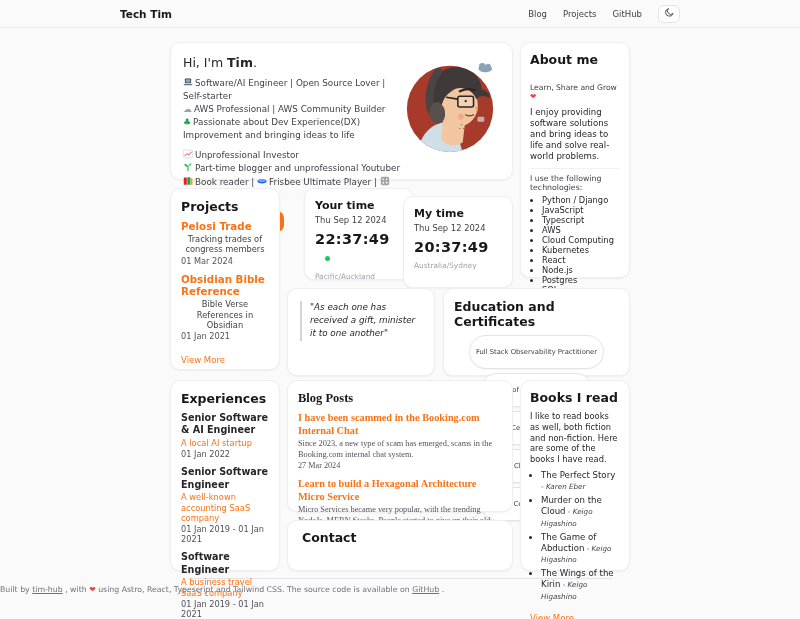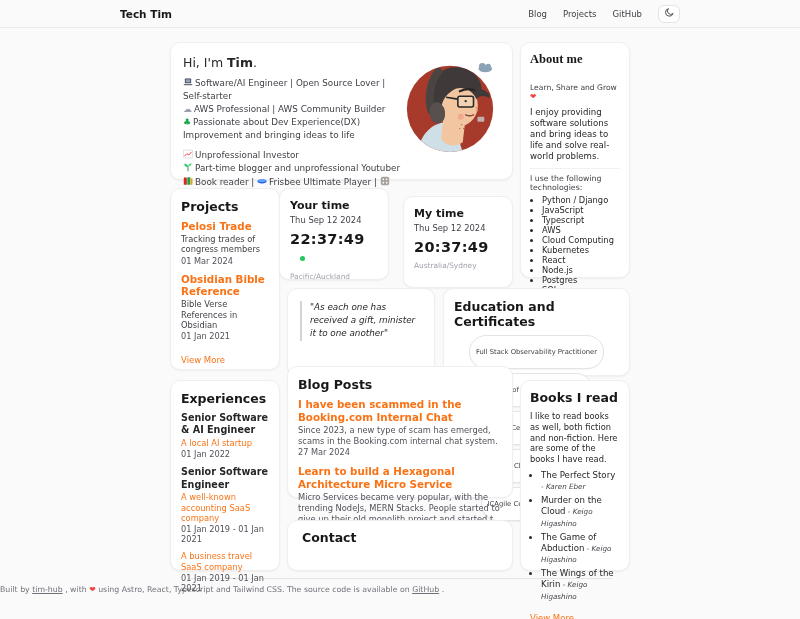--- a/index.html
+++ b/index.html
@@ -42,62 +42,62 @@
   .ico { display:inline-block; vertical-align:-1px; margin-right:2px; }
   .tico { font-size:9px; margin-right:2px; }
   .social-row { display:flex; gap:7px; margin-top:9px; }
   .social-btn {
     width:29px; height:21px; border:none; border-radius:7px; background:#f97316;
     display:flex; align-items:center; justify-content:center; cursor:pointer; padding:0;
   }
   .avatar-wrap { position:absolute; right:13px; top:13px; width:98px; height:100px; }
   
   #about { left:350px; top:0; width:110px; height:236px; padding:9px; }
-  #about .card-title { margin:0 0 1px;font-family:Liberation Serif, serif; }
+  #about .card-title { margin:0 0 1px; }
   .about-sub { font-size:7.6px; color:#3f3f46; margin:16px 0 6px; }
   .about-intro { font-size:8.6px; line-height:1.28; margin:0 0 6px; color:#27272a; }
   .about-divider { border-top:1px solid #f1f1f3; margin:0 0 5px; }
   .tech-heading { font-size:7.8px; color:#3f3f46; margin:0 0 3px; }
   .tech-list { margin:0 0 5px; padding-left:12px; }
   .tech-list li { font-size:8.3px; line-height:10px; color:#27272a; }
   .about-more { font-size:8.3px; line-height:1.3; margin:0; }
   .about-more a { text-decoration:underline; }
   .heart { color:#ef4444; }
   
   #projects { left:0; top:146px; width:110px; height:182px; }
   .proj-item { margin-bottom:7px; }
   .proj-title { font-size:10.3px; font-weight:bold; color:#f97316; line-height:1.25; text-decoration:none; display:block; margin-bottom:1px; }
-  .proj-desc { font-size:8.3px; line-height:1.25; color:#3f3f46; margin:0; }
+  .proj-desc { font-size:8.3px; line-height:1.25; color:#3f3f46; margin:0;text-align:center; }
   .item-date { font-size:8.2px; color:#52525b; margin:1px 0 0; }
   #experiences { left:0; top:338px; width:110px; height:191px; }
   .exp-item { margin-bottom:7px; }
   .exp-role { font-size:9.6px; font-weight:600; color:#27272a; line-height:1.3; margin:0 0 1px; }
   .exp-company { font-size:8.3px; color:#f97316; line-height:1.25; text-decoration:none; display:block; }
   
-  #clock-your { left:109px; top:146px; width:110px; height:92px; }
+  #clock-your { left:134px; top:146px; width:110px; height:92px; }
   #clock-my   { left:233px; top:154px; width:110px; height:92px; }
   .clock-title { font-size:11px; font-weight:bold; margin:0 0 3px; color:#18181b; }
   .clock-date { font-size:8.4px; color:#3f3f46; margin:0 0 4px; }
   .clock-time { font-size:14.5px; font-weight:600; color:#18181b; letter-spacing:.3px; }
   .online-dot { display:inline-block; width:5px; height:5px; border-radius:50%; background:#22c55e; margin-left:10px; vertical-align:2px; }
   .clock-tz { font-size:7.4px; color:#a1a1aa; margin-top:5px; }
   
   #quote { left:117px; top:246px; width:148px; height:88px; padding:12px; }
   #quote blockquote {
     margin:0; border-left:2px solid #d4d4d8; padding-left:8px;
     font-style:italic; font-size:8.8px; line-height:1.5; color:#27272a;
   }
   #education { left:273px; top:246px; width:187px; height:88px; }
   .badges { display:flex; flex-wrap:wrap; justify-content:center; gap:4px 5px; }
   .badge {
     font-size:6.8px; color:#3f3f46; border:1px solid #e4e4e7; border-radius:999px;
     padding:12px 6px; background:#fff; box-shadow:0 1px 1px rgba(0,0,0,.04); white-space:nowrap;
   }
   
-  #blog { left:117px; top:324px; width:226px; height:132px; }
+  #blog { left:117px; top:338px; width:226px; height:132px;font-family:Liberation Serif, serif; }
   .post { margin-bottom:8px; }
   .post-title { font-size:10.3px; font-weight:bold; color:#f97316; line-height:1.25; text-decoration:none; display:block; margin-bottom:1px; }
   .post-excerpt { font-size:8.3px; line-height:1.3; color:#52525b; margin:0; }
   
   #books { left:350px; top:338px; width:110px; height:191px; padding:9px; }
   .books-intro { font-size:8.3px; line-height:1.3; color:#27272a; margin:0 0 5px; }
   .book-list { margin:0 0 4px; padding-left:11px; }
   .book-list li { font-size:8.6px; line-height:1.3; margin-bottom:3px; color:#27272a; }
   .book-author { font-style:italic; font-size:7.2px; color:#3f3f46; }
   
@@ -301,20 +301,21 @@
       <p class="exp-role">Senior Software &amp; AI Engineer</p>
       <a href="#" class="exp-company">A local AI startup</a>
       <p class="item-date">01 Jan 2022</p>
     </div>
     <div class="exp-item">
       <p class="exp-role">Senior Software Engineer</p>
       <a href="#" class="exp-company">A well-known accounting SaaS company</a>
       <p class="item-date">01 Jan 2019 - 01 Jan 2021</p>
     </div>
     <div class="exp-item">
+      <p class="exp-role">Software Engineer</p>
       <a href="#" class="exp-company">A business travel SaaS company</a>
       <p class="item-date">01 Jan 2019 - 01 Jan 2021</p>
     </div>
 
   </section>
 
   <section class="card" id="blog">
     <h2 class="card-title">Blog Posts</h2>
     <div class="post">
       <a href="#" class="post-title">I have been scammed in the Booking.com Internal Chat</a>

